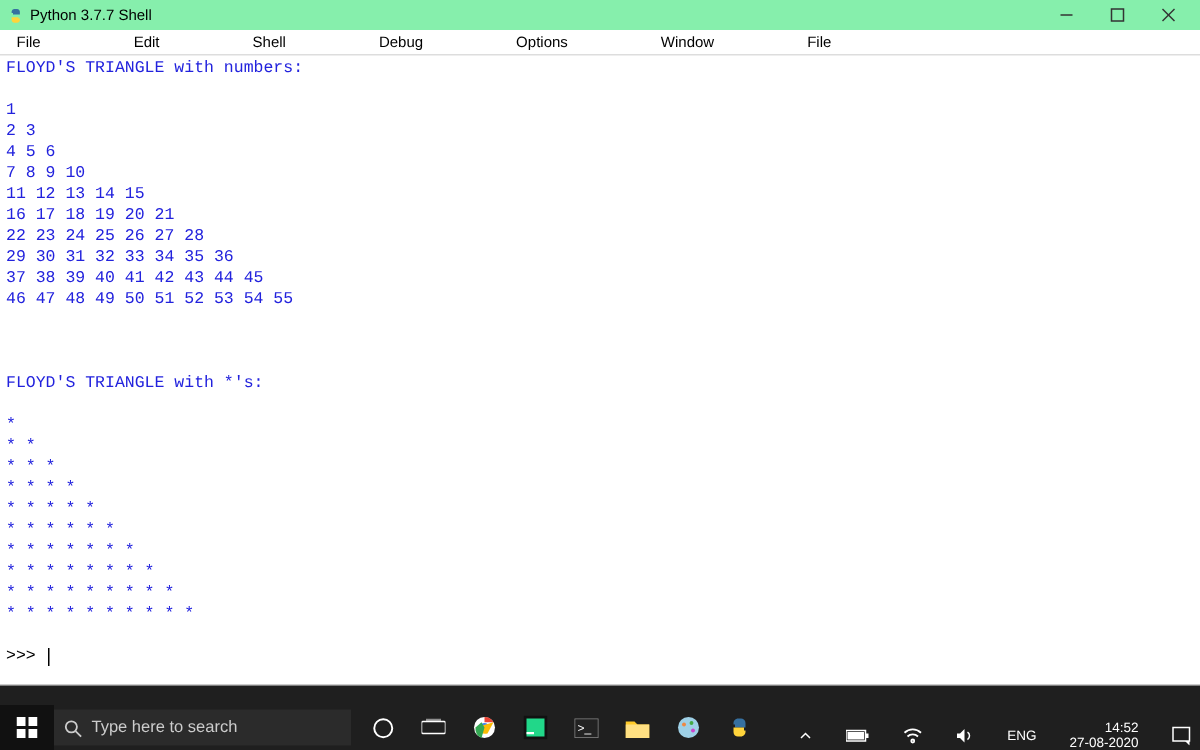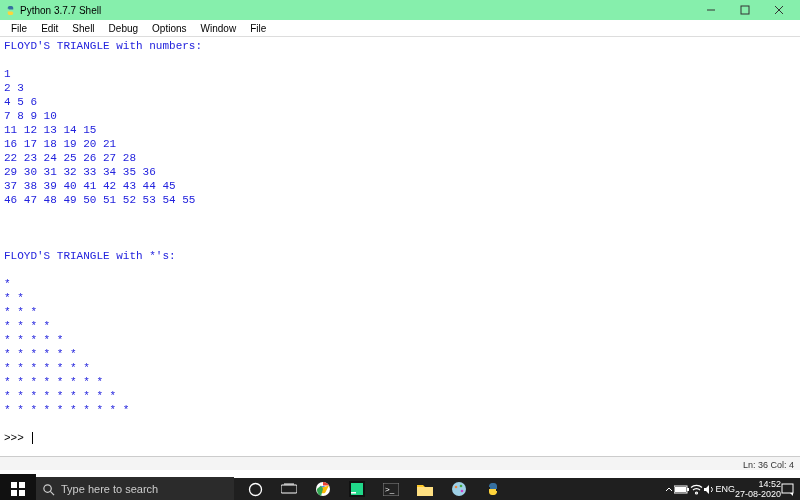--- a/index.html
+++ b/index.html
@@ -28,20 +28,21 @@
     font-size: 10px; color:#333;
   }
   .menubar {
     height: 17px;
     background: #fff;
     display: flex;
     align-items: center;
     padding: 0 4px;
     border-bottom: 1px solid #ddd;
     font-size: 10px;
+    gap: 48px;
   }
   .menubar span { padding: 1px 7px; }
   .shell {
     padding: 2px 4px 2px 4px;
     font-family: "Courier New", monospace;
     font-size: 11px;
     line-height: 14px;
     color: #2222dd;
     white-space: pre;
     height: 427px;
@@ -66,24 +67,24 @@
   .statusbar-border{
     position:absolute;
     bottom: 30px; left:0; right:0;
     height: 14px;
     border-top:1px solid #ccc;
     background:#f4f4f4;
   }
   .taskbar {
     position:absolute;
     bottom:0; left:0; right:0;
-    height: 22px;
+    height: 43px;
     background: #1f1f1f;
     display:flex;
-    align-items:center;
+    align-items:flex-end;
     color:#fff;
   }
   .start {
     width: 36px; height:30px;
     background:#111;
     display:flex; align-items:center; justify-content:center;
   }
   .searchbox {
     flex: 0 0 198px;
     height: 24px;
@@ -98,21 +99,21 @@
   }
   .task-icons { display:flex; align-items:center; margin-left:4px; gap:0; }
   .task-icons .ti {
     width: 34px; height:30px;
     display:flex; align-items:center; justify-content:center;
     color:#fff;
   }
   .tray {
     margin-left:auto;
     display:flex; align-items:center;
-    gap:0;
+    gap:22px;
     padding: 0 6px;
     font-size: 9px;
     color:#fff;
   }
   .tray .clock { text-align:right; line-height:10px; }
   .tray .clock div { font-size:9px; }
   svg { display:block; }
 </style>
 </head>
 <body>

